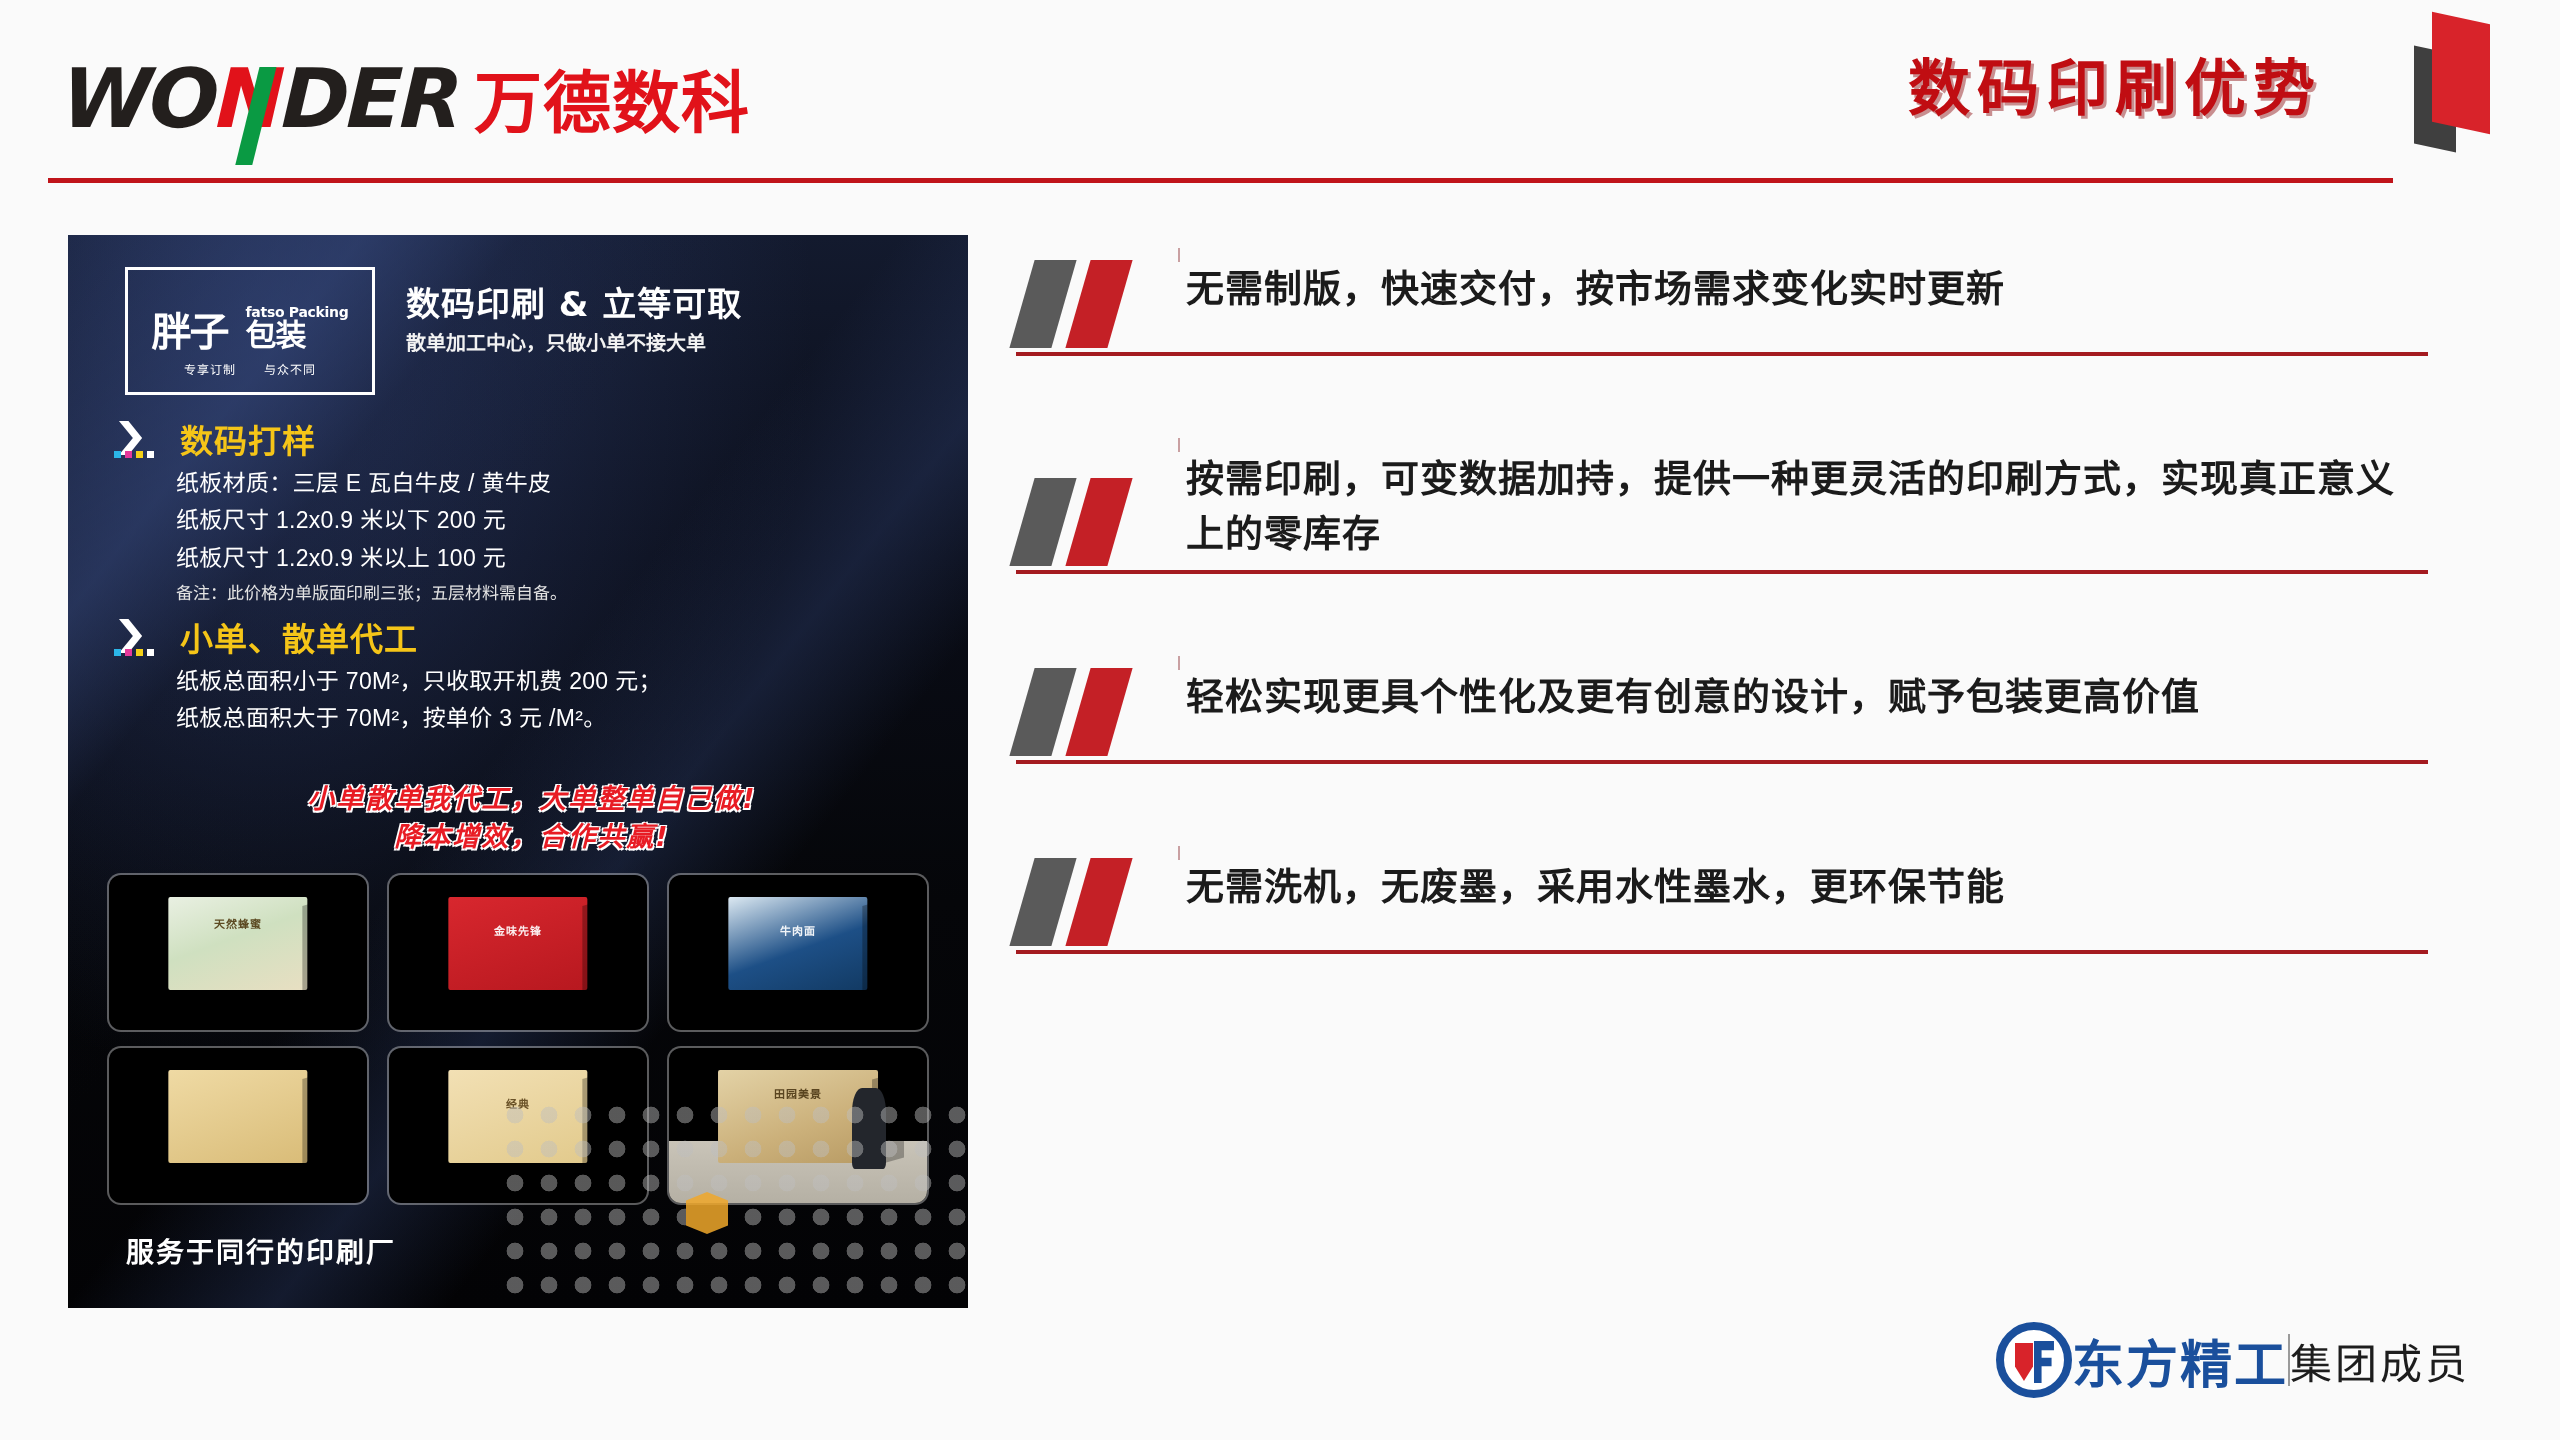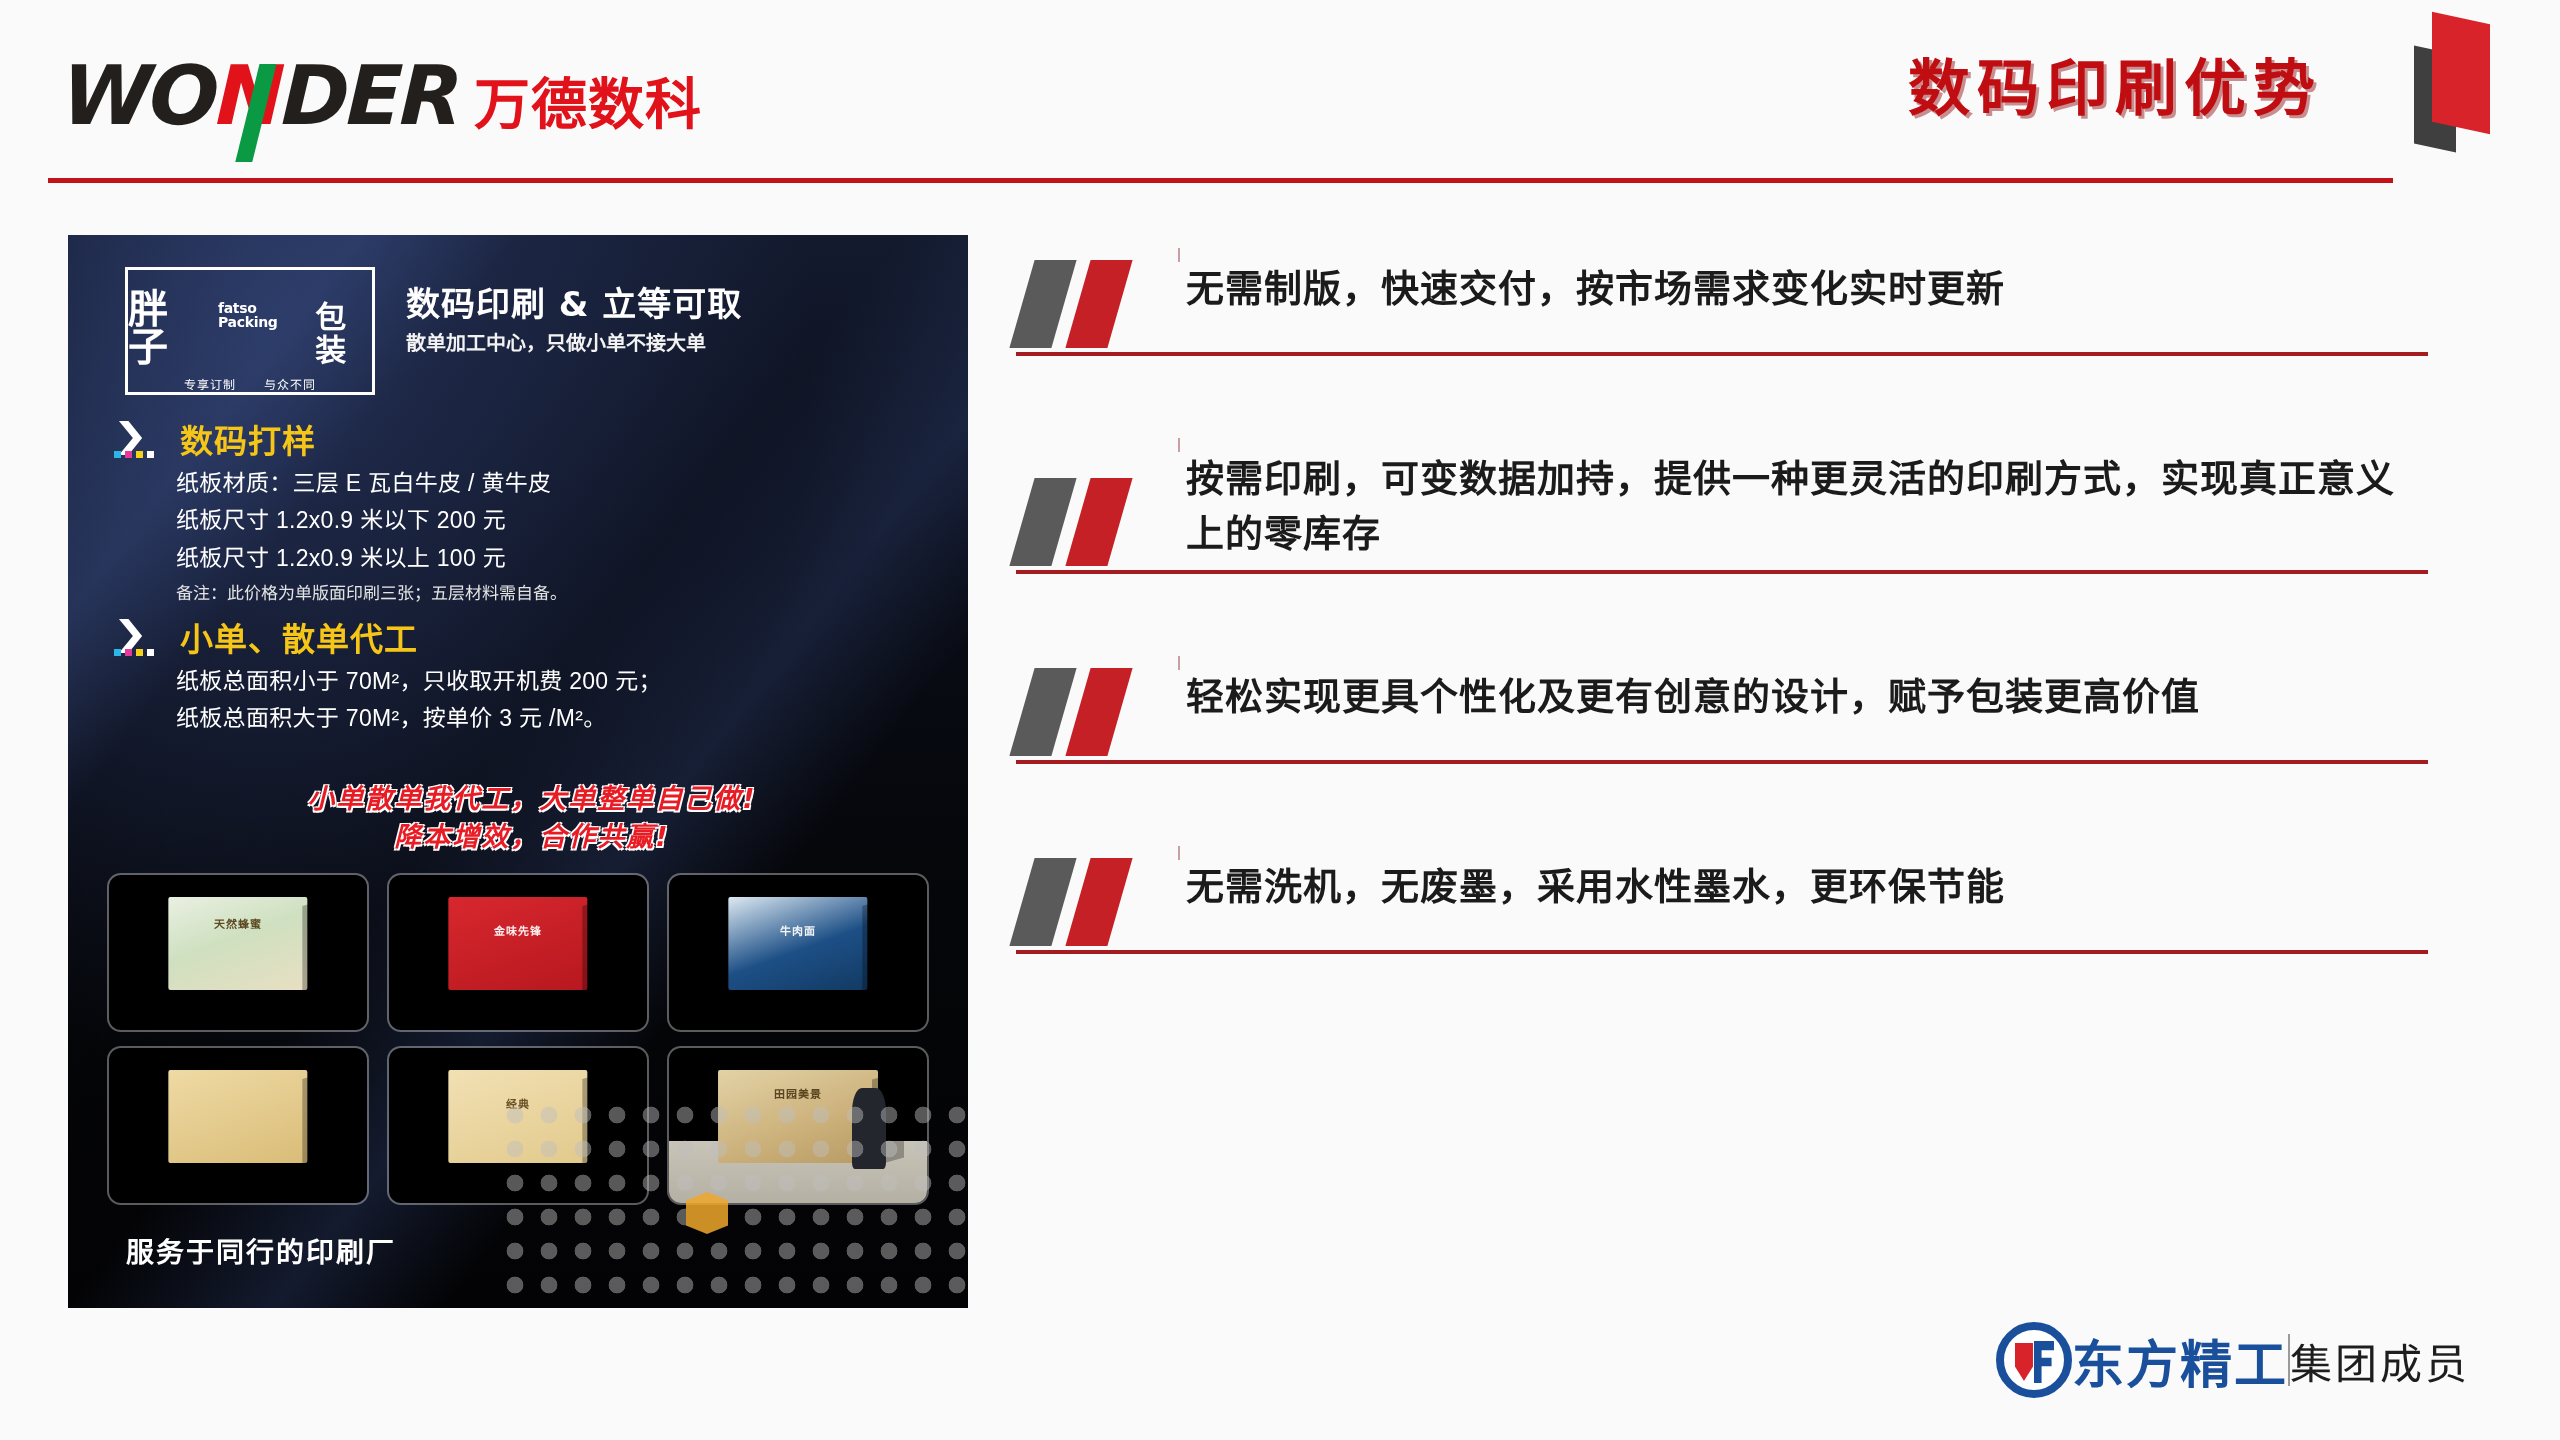--- a/index.html
+++ b/index.html
@@ -51,21 +51,21 @@
     position: absolute;
     left: 186px;
     top: 16px;
     width: 17px;
     height: 98px;
     background: #0a9a43;
     transform: skewX(-12deg);
     z-index: 0;
   }
   .brand-logo-cjk {
-    font-size: 56px;
+    font-size: 68px;
     font-weight: 900;
     color: #e1121a;
     letter-spacing: 1px;
     margin-left: 14px;
     font-family: "DejaVu Sans", sans-serif;
   }
 
   .slide-title {
     position: absolute;
     right: 238px;
@@ -150,21 +150,21 @@
     margin-top: 20px;
   }
   .pl-mark {
     font-size: 40px;
     font-weight: 900;
     color: #ffffff;
     letter-spacing: -2px;
     line-height: 0.96;
     font-family: "DejaVu Sans", sans-serif;
   }
-  .pl-right { display: flex; flex-direction: row; align-items: flex-start; }
+  .pl-right { display: flex; flex-direction: column; align-items: flex-start; }
   .pl-en {
     font-size: 14px;
     font-weight: 700;
     color: #ffffff;
     letter-spacing: -0.3px;
     line-height: 1;
     font-family: "DejaVu Sans", sans-serif;
   }
   .pl-cn {
     font-size: 31px;

